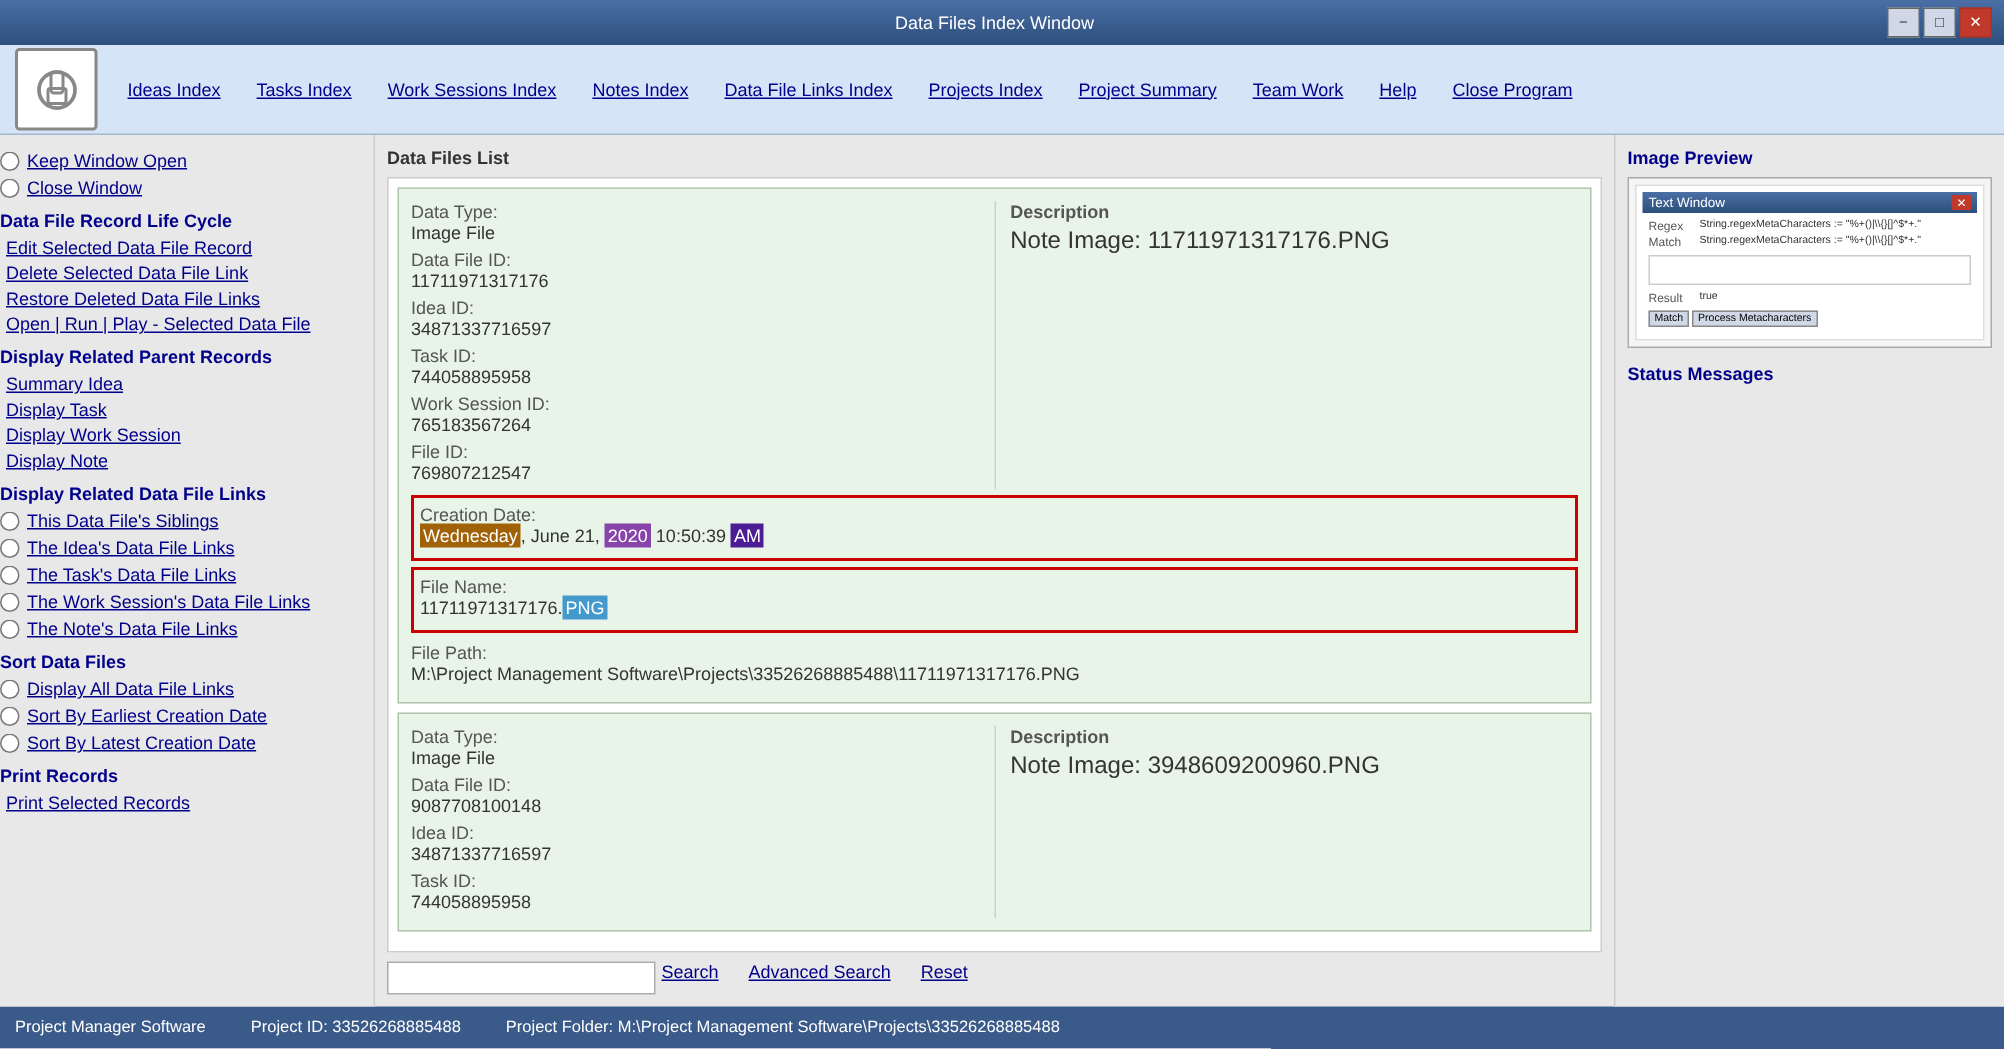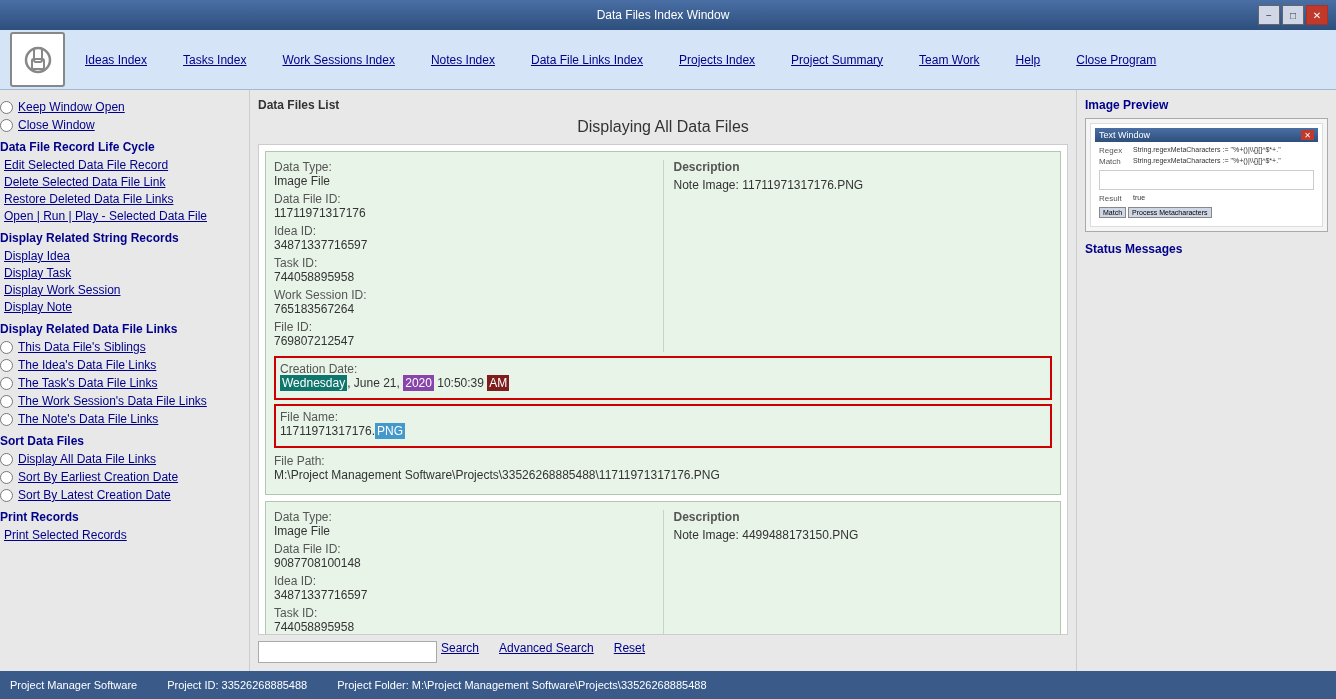--- a/index.html
+++ b/index.html
@@ -40,21 +40,21 @@
       gap: 0;
     }
     .app-logo {
       width: 55px; height: 55px;
       border: 2px solid #888;
       background: white;
       display: flex; align-items: center; justify-content: center;
       margin-right: 10px;
       border-radius: 3px;
     }
-    .menu-items { display: flex; gap: 16px; flex-wrap: wrap; align-items: center; justify-content: flex-end; }
+    .menu-items { display: flex; gap: 4px; flex-wrap: wrap; align-items: center; justify-content: flex-end; }
     .menu-item {
       color: #00008b;
       text-decoration: underline;
       cursor: pointer;
       padding: 4px 10px;
       font-size: 12px;
       white-space: nowrap;
     }
 
     
@@ -145,29 +145,29 @@
     .field-value {
       color: #333;
       font-size: 12px;
     }
     .description-label {
       font-weight: bold;
       color: #555;
       margin-bottom: 4px;
       font-size: 12px;
     }
-    .description-value { color: #333; font-size: 12px; }
+    .description-value { color: #333; font-size: 16px; }
     .highlighted-row {
       border: 2px solid #cc0000;
       padding: 4px;
       margin: 4px 0;
     }
-    .highlight-blue { background: #0f766e; color: #fff; padding: 1px 2px; }
+    .highlight-blue { background: #a16207; color: #fff; padding: 1px 2px; }
     .highlight-purple { background: #8844aa; color: #fff; padding: 1px 2px; }
-    .highlight-green { background: #7f1d1d; color: #fff; padding: 1px 2px; }
+    .highlight-green { background: #4c1d95; color: #fff; padding: 1px 2px; }
     .highlight-ext { background: #4499cc; color: #fff; padding: 1px 2px; }
 
     
     .search-bar {
       margin-top: 6px;
       display: flex;
       flex-direction: row;
       gap: 4px;
     }
     .search-input-row {
@@ -333,22 +333,22 @@
       <input type="radio" name="window-state" id="close-win" style="">
       <label for="close-win">Close Window</label>
     </div>
 
     <div class="sidebar-section-title">Data File Record Life Cycle</div>
     <a class="sidebar-link">Edit Selected Data File Record</a>
     <a class="sidebar-link">Delete Selected Data File Link</a>
     <a class="sidebar-link">Restore Deleted Data File Links</a>
     <a class="sidebar-link">Open | Run | Play - Selected Data File</a>
 
-    <div class="sidebar-section-title">Display Related String Records</div>
-    <a class="sidebar-link">Display Idea</a>
+    <div class="sidebar-section-title">Display Related Parent Records</div>
+    <a class="sidebar-link">Summary Idea</a>
     <a class="sidebar-link">Display Task</a>
     <a class="sidebar-link">Display Work Session</a>
     <a class="sidebar-link">Display Note</a>
 
     <div class="sidebar-section-title">Display Related Data File Links</div>
     <div class="sidebar-radio-item">
       <input type="radio" name="file-links" id="siblings" style="">
       <label for="siblings">This Data File's Siblings</label>
     </div>
     <div class="sidebar-radio-item">
@@ -381,21 +381,20 @@
       <input type="radio" name="sort-files" id="sort-latest" style="">
       <label for="sort-latest">Sort By Latest Creation Date</label>
     </div>
 
     <div class="sidebar-section-title">Print Records</div>
     <a class="sidebar-link">Print Selected Records</a>
   </div>
 
   <div class="content-area">
     <div class="content-title">Data Files List</div>
-    <div class="list-title">Displaying All Data Files</div>
 
     <div class="records-scroll">
 
       <div class="record-card">
         <div class="record-fields">
           <div class="record-left">
             <div class="field-row">
               <span class="field-label">Data Type:</span>
               <span class="field-value">Image File</span>
             </div>
@@ -463,21 +462,21 @@
               <span class="field-label">Idea ID:</span>
               <span class="field-value">34871337716597</span>
             </div>
             <div class="field-row">
               <span class="field-label">Task ID:</span>
               <span class="field-value">744058895958</span>
             </div>
           </div>
           <div class="record-right">
             <div class="description-label">Description</div>
-            <div class="description-value">Note Image: 4499488173150.PNG</div>
+            <div class="description-value">Note Image: 3948609200960.PNG</div>
           </div>
         </div>
       </div>
     </div>
 
     <div class="search-bar">
       <input class="search-input-row" type="text" style="">
       <div class="search-links">
         <a class="search-link">Search</a>
         <a class="search-link">Advanced Search</a>

